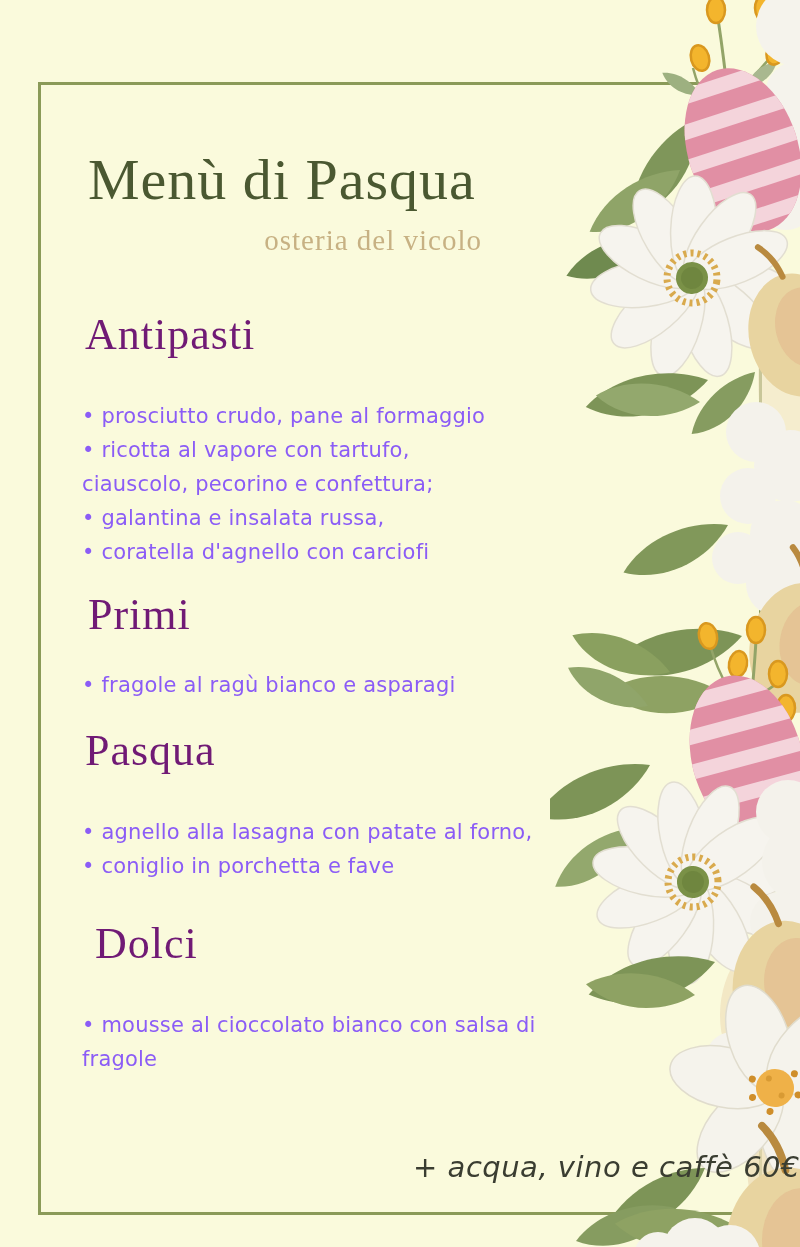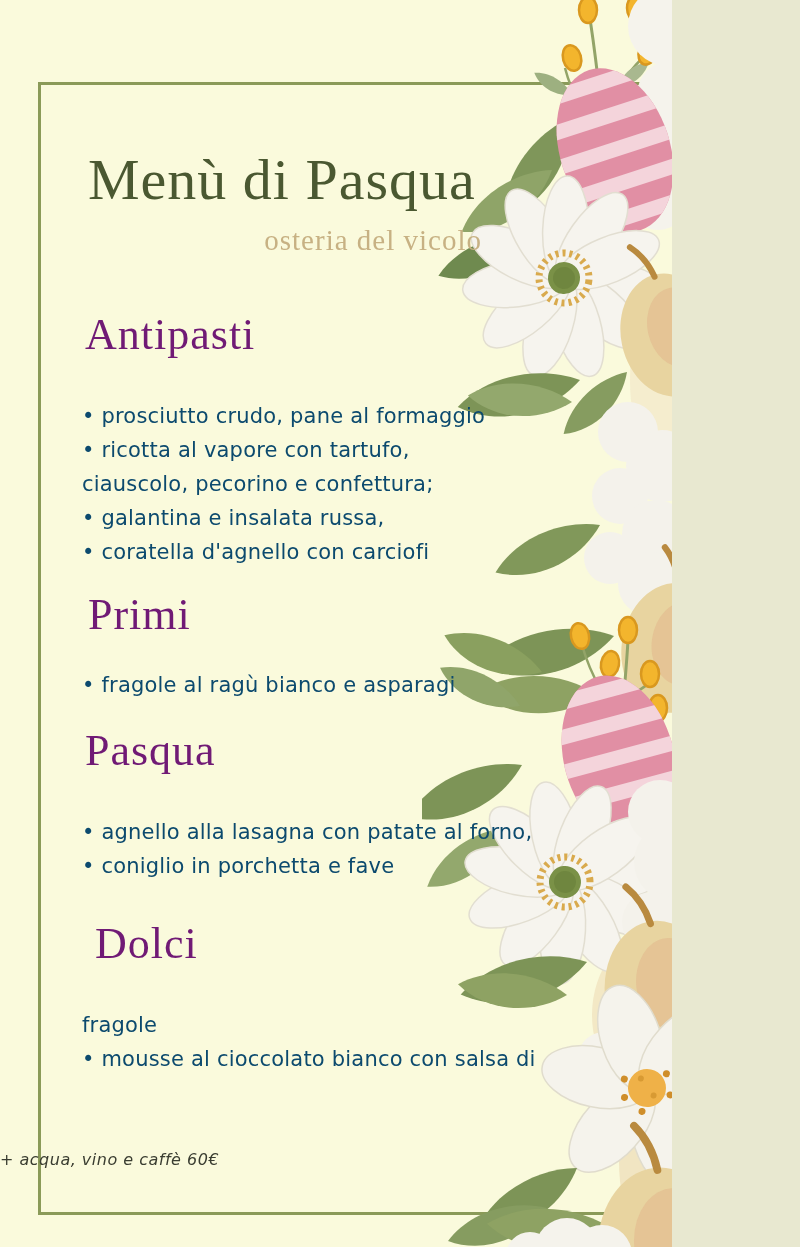--- a/index.html
+++ b/index.html
@@ -1,19 +1,19 @@
 <!DOCTYPE html>
 <html><head>
 <meta charset="utf-8">
 <style>
   * { margin: 0; padding: 0; box-sizing: border-box; }
   html, body { background: #e8e8d0; }
   .page {
     position: relative;
-    width: 672px;
+    width: 800px;
     height: 1247px;
     background: #fafadc;
     overflow: hidden;
     font-family: "DejaVu Sans", "Liberation Sans", sans-serif;
     text-decoration: underline;
   }
   .frame {
     position: absolute;
     left: 38px;
     top: 82px;
@@ -66,32 +66,32 @@
   }
   .h-antipasti { margin-top: 54px; padding-left: 3px; }
   .h-primi    { margin-top: 22px; padding-left: 6px; }
   .h-secondi  { margin-top: 25px; padding-left: 3px; }
   .h-dolci    { margin-top: 37px; padding-left: 13px; }
   .item-list { margin-top: 40px; }
   .item-list.tight { margin-top: 28px; }
   .item-line {
     font-size: 21px;
     line-height: 34px;
-    color: #0c4a6e;
+    color: #8b5cf6;
     letter-spacing: 0.2px;
     white-space: nowrap;
   }
   .price-note {
     position: absolute;
     left: 0;
     top: 1150px;
     width: 800px;
-    text-align: left;
+    text-align: right;
     font-style: italic;
-    font-size: 16px;
+    font-size: 29px;
     color: #3a3d31;
     letter-spacing: 0.5px;
     z-index: 3;
   }
 </style>
 </head>
 <body>
 
 <div class="page">
 
@@ -290,21 +290,21 @@
     </div>
 
     <h2 class="section-heading h-secondi">Pasqua</h2>
     <div class="item-list">
       <div class="item-line">• agnello alla lasagna con patate al forno,</div>
       <div class="item-line">• coniglio in porchetta e fave</div>
     </div>
 
     <h2 class="section-heading h-dolci">Dolci</h2>
     <div class="item-list">
+      <div class="item-line">• mousse al cioccolato bianco con salsa di</div>
       <div class="item-line">fragole</div>
-      <div class="item-line">• mousse al cioccolato bianco con salsa di</div>
     </div>
 
   </div>
 
   <div class="price-note">+ acqua, vino e caffè 60€</div>
 
 </div>
 
 </body></html>

